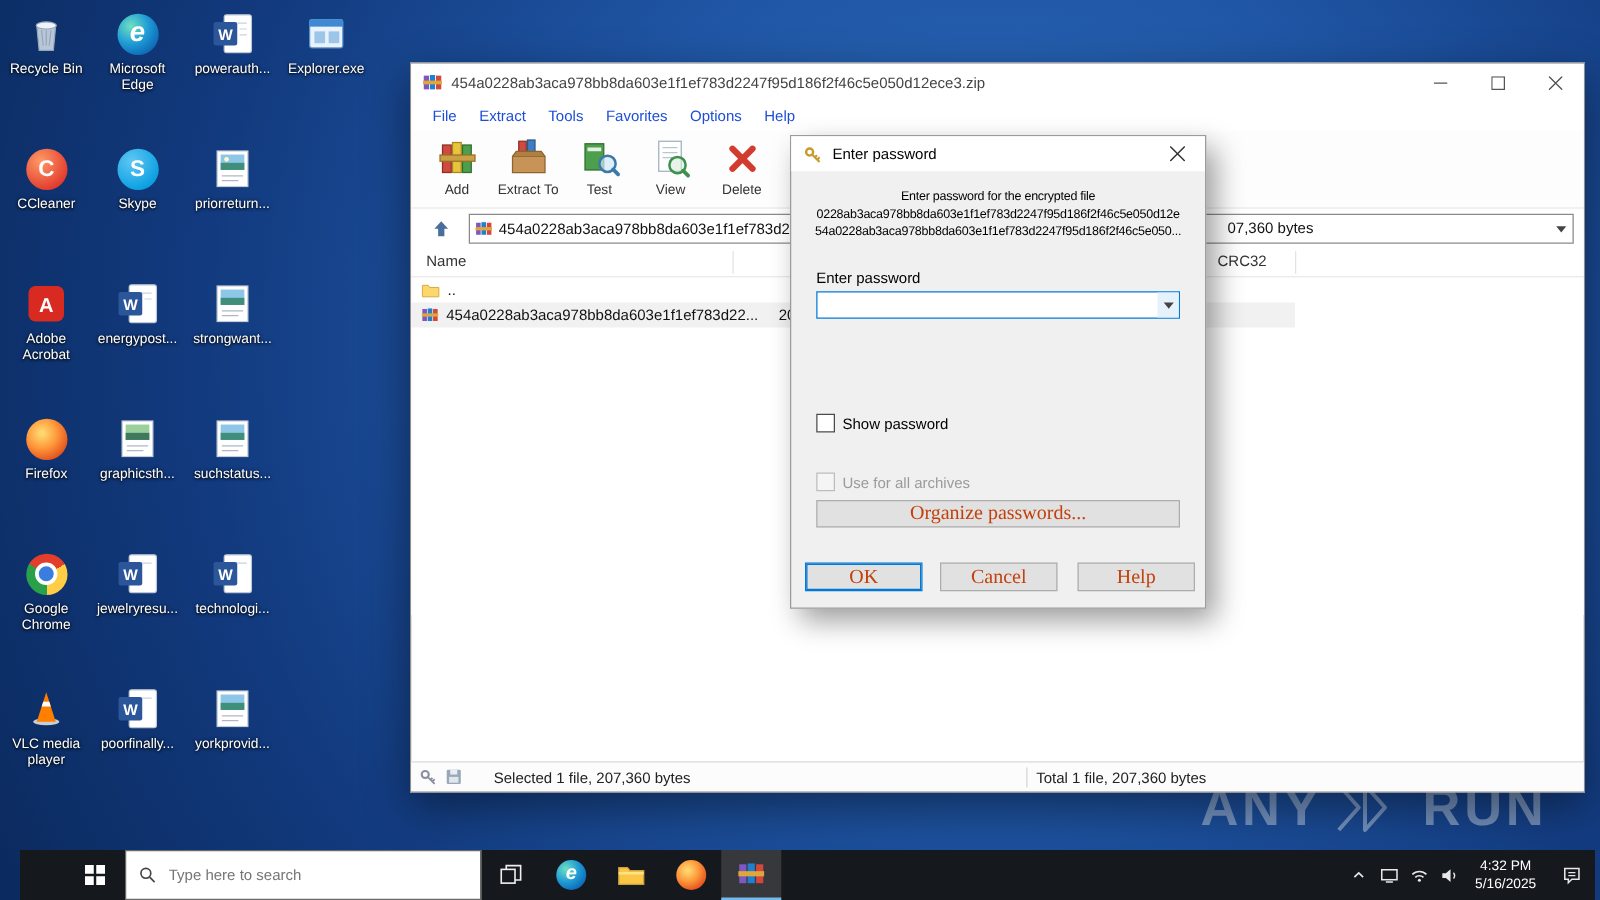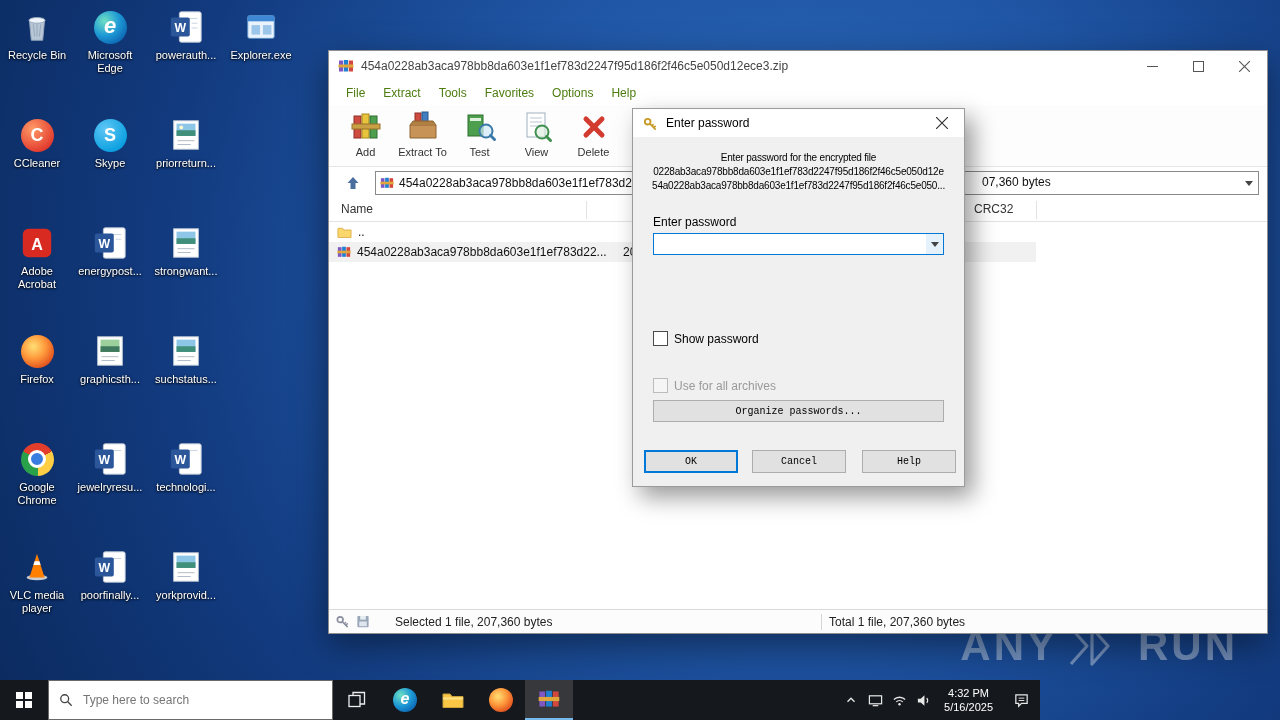--- a/index.html
+++ b/index.html
@@ -22,21 +22,21 @@
   .cir.chrome::after{content:"";width:12px;height:12px;border-radius:50%;background:#3a7de0;border:3px solid #fff;}
   .cir.sm{width:24px;height:24px;}
   .cir.sm.edge::after{font-size:16px;margin-top:-2px;}
   
   #win{position:absolute;left:328px;top:50px;width:940px;height:584px;background:#fff;
     border:1px solid #8f8f8f;box-sizing:border-box;box-shadow:0 12px 34px rgba(0,0,0,.45);}
   .titlebar{height:30px;display:flex;align-items:center;background:#fff;}
   .title-text{margin-left:7px;font-size:12px;color:#444;white-space:nowrap;overflow:hidden;max-width:640px;}
   .win-ctrls{margin-left:auto;display:flex;height:100%;}
   .wc{width:46px;display:flex;align-items:center;justify-content:center;}
-  .menubar{display:flex;align-items:center;height:24px;padding-left:8px;font-size:12px;color:#4d7c0f;background:#fff;}
+  .menubar{display:flex;align-items:center;height:24px;padding-left:8px;font-size:12px;color:#1d4ed8;background:#fff;}
   .menu-item{padding:0 9px;}
   .toolbar{height:61px;display:flex;padding-left:8px;border-bottom:1px solid #e6e6e6;background:#fdfdfd;}
   .tool{width:57px;display:flex;flex-direction:column;align-items:center;padding-top:5px;font-size:11px;color:#333;}
   .tool svg{width:34px;height:34px;}
   .tool .tlbl{margin-top:2px;white-space:nowrap;}
   .addr-row{height:32px;display:flex;align-items:center;padding:0 8px 0 10px;background:#fff;}
   .up-btn{width:28px;height:24px;display:flex;align-items:center;justify-content:center;margin-right:8px;}
   .combo{flex:1;height:22px;border:1px solid #8a8a8a;background:#fff;display:flex;align-items:center;
     padding:0 20px 0 4px;position:relative;font-size:12px;color:#111;overflow:hidden;}
   .combo .ctext{margin-left:5px;white-space:nowrap;}
@@ -69,28 +69,28 @@
   .dlg-label{position:absolute;left:20px;top:106px;font-size:12px;color:#000;}
   .dlg-combo{position:absolute;left:20px;top:124px;right:20px;height:22px;}
   .dlg-combo input{width:100%;height:100%;box-sizing:border-box;border:1px solid #0078d7;
     padding:0 20px 0 4px;font-size:12px;font-family:"Liberation Sans",sans-serif;outline:none;}
   .dlg-combo .drop{position:absolute;right:1px;top:1px;bottom:1px;width:17px;background:#e5f1fb;
     display:flex;align-items:center;justify-content:center;}
   .chk{position:absolute;left:20px;display:flex;align-items:center;font-size:12px;color:#000;}
   .chk-box{width:13px;height:13px;background:#fff;border:1px solid #4a4a4a;margin-right:6px;}
   .chk.disabled{color:#9a9a9a;}
   .chk.disabled .chk-box{border-color:#bcbcbc;background:#f5f5f5;}
-  .btn{background:#e1e1e1;border:1px solid #adadad;font-size:10px;color:#000000;
-    display:flex;align-items:center;justify-content:center;font-family:Liberation Mono, monospace;box-sizing:border-box;}
+  .btn{background:#e1e1e1;border:1px solid #adadad;font-size:16px;color:#c2410c;
+    display:flex;align-items:center;justify-content:center;font-family:Liberation Serif, serif;box-sizing:border-box;}
   .btn-organize{position:absolute;left:20px;right:20px;top:291px;height:22px;}
   .btn-ok{position:absolute;left:11px;top:341px;width:94px;height:23px;border:1px solid #0078d7;box-shadow:inset 0 0 0 1px #0078d7;}
   .btn-cancel{position:absolute;left:119px;top:341px;width:94px;height:23px;}
   .btn-help{position:absolute;left:229px;top:341px;width:94px;height:23px;}
   
-  #taskbar{position:absolute;left:0;bottom:0;width:1040px;height:40px;background:#15181d;display:flex;align-items:stretch;}
+  #taskbar{position:absolute;left:16px;bottom:0;width:1224px;height:40px;background:#15181d;display:flex;align-items:stretch;padding-left:36px;}
   .tb-start{width:48px;display:flex;align-items:center;justify-content:center;}
   .winlogo{display:grid;grid-template-columns:7px 7px;grid-template-rows:7px 7px;gap:1.5px;}
   .winlogo i{background:#fff;display:block;}
   .tb-search{width:285px;background:#fff;display:flex;align-items:center;border:1px solid #6a6a6a;box-sizing:border-box;}
   .tb-search svg{margin:0 8px 0 10px;}
   .tb-search input{border:none;outline:none;flex:1;font-size:12px;color:#333;font-family:"Liberation Sans",sans-serif;background:transparent;}
   .tb-btn{width:48px;display:flex;align-items:center;justify-content:center;}
   .tb-btn.active{background:rgba(255,255,255,.14);border-bottom:2px solid #76b9ed;box-sizing:border-box;}
   .tray{margin-left:auto;display:flex;align-items:center;}
   .tray-ic{width:24px;height:40px;display:flex;align-items:center;justify-content:center;}

